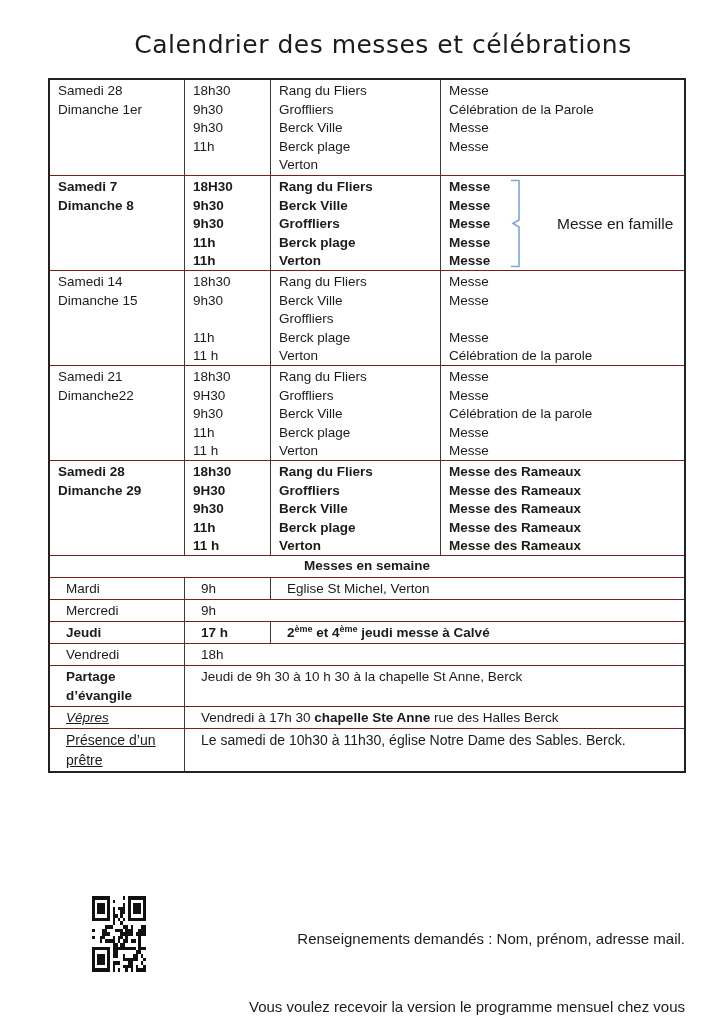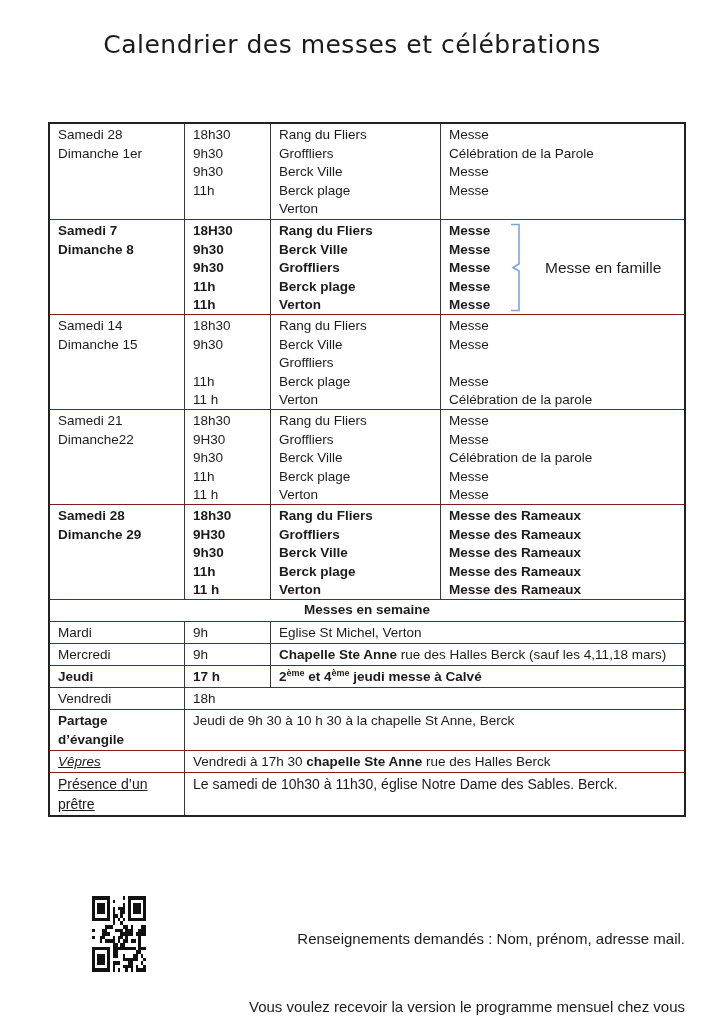--- a/index.html
+++ b/index.html
@@ -2,51 +2,51 @@
 <html><head>
 <meta charset="utf-8">
 <style>
   html,body{margin:0;padding:0;background:#e9e9e9;}
   .page{
     position:relative;width:721px;height:1024px;background:#ffffff;
     font-family:"Liberation Sans",sans-serif;color:#1b1b1b;overflow:hidden;
     margin:0 auto;
   }
   .title{
-    position:absolute;left:33px;top:30px;width:638px;text-align:center;
+    position:absolute;left:64px;top:30px;width:638px;text-align:center;
     font-family:"DejaVu Sans",sans-serif;font-size:25px;letter-spacing:.5px;
   }
   .cal{
     position:absolute;left:48px;top:78px;width:638px;
-    border:2px solid #222;box-sizing:border-box;background:#fff;margin-top:44px;
+    border:2px solid #222;box-sizing:border-box;background:#fff;
   }
   .row-border{border-top:1px solid #7f1d1d;}
   .wblock{
     display:grid;grid-template-columns:134px 86px 170px 1fr;
     position:relative;height:95px;box-sizing:border-box;
   }
   .wkrow{display:grid;grid-template-columns:134px 86px 1fr;box-sizing:border-box;}
   .btrow{display:grid;grid-template-columns:134px 1fr;box-sizing:border-box;}
   .cell{
     padding:2px 4px 1px 8px;font-size:13.5px;line-height:18.5px;
     box-sizing:border-box;white-space:nowrap;overflow:hidden;
   }
-  .wkcell{padding:1px 4px 1px 8px;font-size:13.5px;line-height:19px;box-sizing:border-box;}
+  .wkcell{padding:1px 4px 1px 16px;font-size:13.5px;line-height:19px;box-sizing:border-box;}
   .vd{border-left:1px solid #3a3a3a;}
   .bold, .bold .line{font-weight:bold;}
   .italic{font-style:italic;}
   .underline{text-decoration:underline;}
   .big{font-size:14px;line-height:20px;}
   .section-header{
     height:21px;text-align:center;font-weight:bold;font-size:13.5px;line-height:20px;
   }
   sup{font-size:9px;line-height:0;vertical-align:super;}
   .annot{
     position:absolute;left:457px;top:3px;height:89px;
-    display:flex;align-items:center;
+    display:flex;align-items:center;gap:12px;
   }
   .annot-label{font-size:15.5px;margin-left:22px;font-weight:normal;white-space:nowrap;}
   .qr{position:absolute;left:92px;top:896px;width:54px;height:76px;}
   .footer-text{
     position:absolute;right:36px;top:883px;text-align:right;
     font-size:15px;line-height:22.5px;white-space:pre;
   }
 </style>
 </head>
 <body>
@@ -203,23 +203,20 @@
         <div class="wkrow row-border">
           <div class="wkcell">Mardi</div>
           <div class="wkcell vd">9h</div>
           <div class="wkcell vd">
             <div class="line"><span>Eglise St Michel, Verton</span></div>
           </div>
         </div>
         <div class="wkrow row-border">
           <div class="wkcell">Mercredi</div>
           <div class="wkcell vd">9h</div>
-          <div class="wkcell vd">
-            <div class="line"><span class="bold ">Chapelle Ste Anne</span><span> rue des Halles Berck (sauf les 4,11,18 mars)</span></div>
-          </div>
         </div>
         <div class="wkrow row-border">
           <div class="wkcell bold">Jeudi</div>
           <div class="wkcell vd bold">17 h</div>
           <div class="wkcell vd">
             <div class="line"><span class="bold ">2</span><sup class="bold ">ème</sup><span class="bold "> et 4</span><sup class="bold ">ème</sup><span class="bold "> jeudi messe à Calvé</span></div>
           </div>
         </div>
         <div class="wkrow row-border">
           <div class="wkcell">Vendredi</div>

